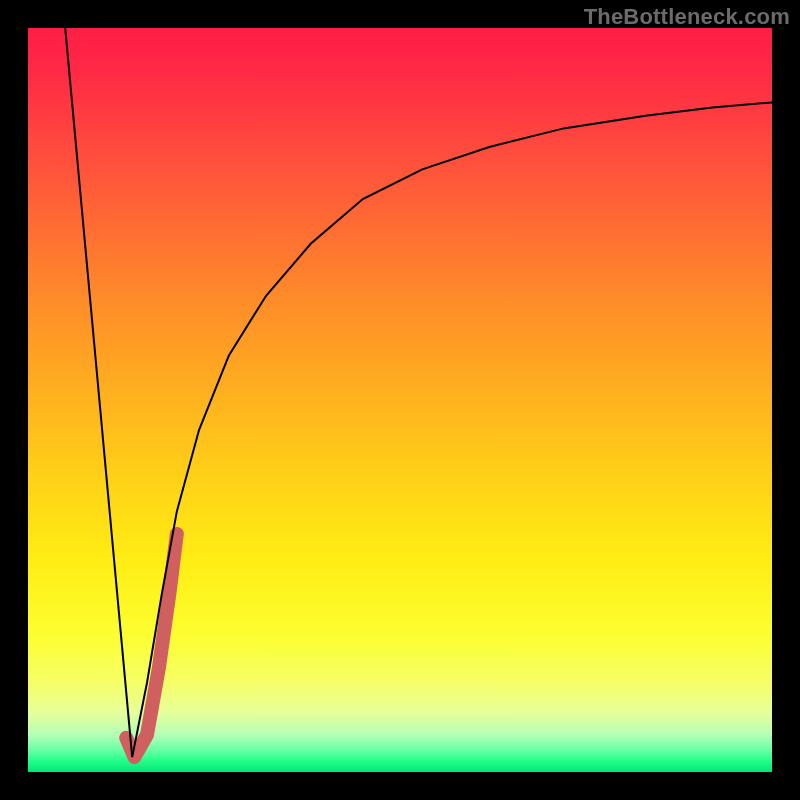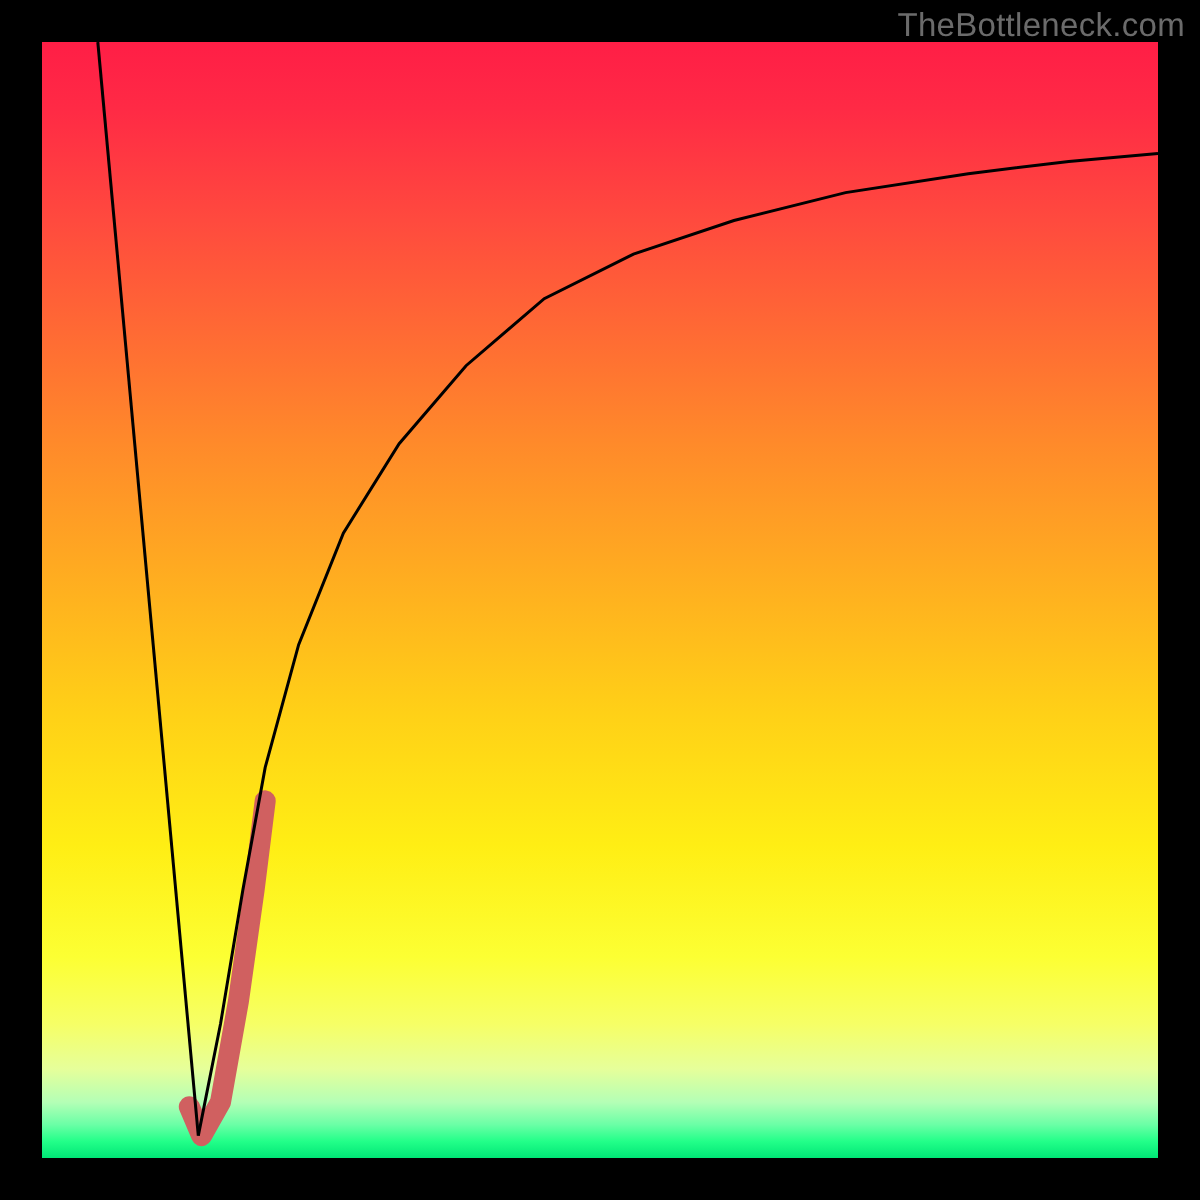--- a/index.html
+++ b/index.html
@@ -41,21 +41,21 @@
       #23ff89 98.5%,
       #00e676 100%
     );
   }
   .watermark {
     position: absolute;
     top: 4px;
     right: 10px;
     color: #6b6b6b;
     font-size: 22px;
-    font-weight: 400;
+    font-weight: 700;
     letter-spacing: 0.2px;
     user-select: none;
   }
   svg.curve-layer {
     position: absolute;
     left: 0;
     top: 0;
     width: 744px;
     height: 744px;
     overflow: visible;

